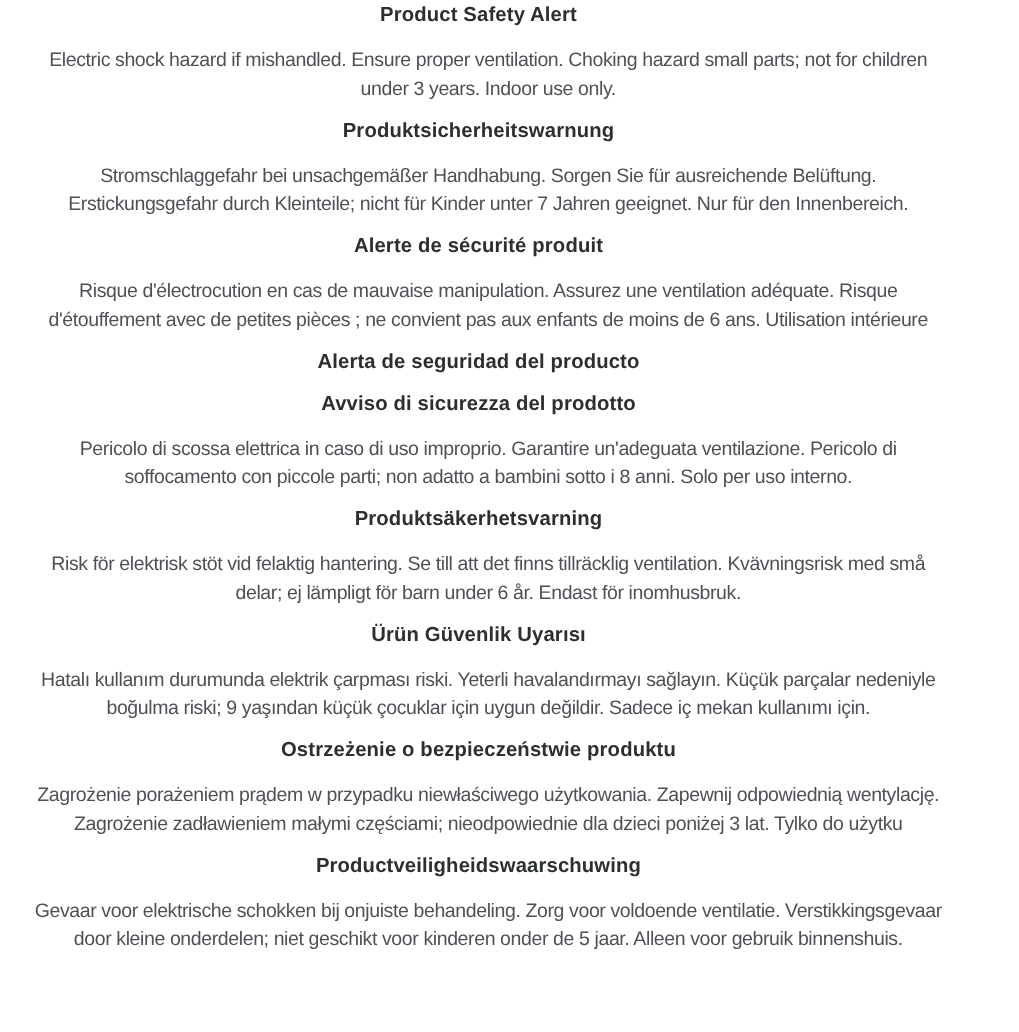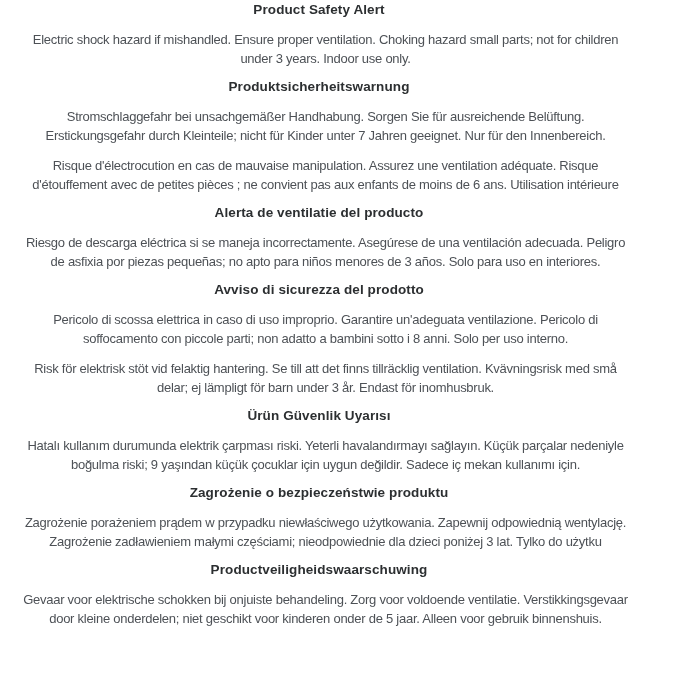--- a/index.html
+++ b/index.html
@@ -47,44 +47,45 @@
     <h2 class="section-title">Product Safety Alert</h2>
     <p class="section-body">Electric shock hazard if mishandled. Ensure proper ventilation. Choking hazard small parts; not for children under 3 years. Indoor use only.</p>
   </section>
 
   <section class="safety-section">
     <h2 class="section-title">Produktsicherheitswarnung</h2>
     <p class="section-body">Stromschlaggefahr bei unsachgemäßer Handhabung. Sorgen Sie für ausreichende Belüftung. Erstickungsgefahr durch Kleinteile; nicht für Kinder unter 7 Jahren geeignet. Nur für den Innenbereich.</p>
   </section>
 
   <section class="safety-section">
+    <h2 class="section-title">Alerte de sécurité produit</h2>
     <p class="section-body">Risque d'électrocution en cas de mauvaise manipulation. Assurez une ventilation adéquate. Risque d'étouffement avec de petites pièces ; ne convient pas aux enfants de moins de 6 ans. Utilisation intérieure uniquement.</p>
   </section>
 
   <section class="safety-section">
-    <h2 class="section-title">Alerta de ventilatie del producto</h2>
-    <p class="section-body">Riesgo de descarga eléctrica si se maneja incorrectamente. Asegúrese de una ventilación adecuada. Peligro de asfixia por piezas pequeñas; no apto para niños menores de 3 años. Solo para uso en interiores.</p>
+    <h2 class="section-title">Alerta de seguridad del producto</h2>
   </section>
 
   <section class="safety-section">
     <h2 class="section-title">Avviso di sicurezza del prodotto</h2>
     <p class="section-body">Pericolo di scossa elettrica in caso di uso improprio. Garantire un'adeguata ventilazione. Pericolo di soffocamento con piccole parti; non adatto a bambini sotto i 8 anni. Solo per uso interno.</p>
   </section>
 
   <section class="safety-section">
-    <p class="section-body">Risk för elektrisk stöt vid felaktig hantering. Se till att det finns tillräcklig ventilation. Kvävningsrisk med små delar; ej lämpligt för barn under 3 år. Endast för inomhusbruk.</p>
+    <h2 class="section-title">Produktsäkerhetsvarning</h2>
+    <p class="section-body">Risk för elektrisk stöt vid felaktig hantering. Se till att det finns tillräcklig ventilation. Kvävningsrisk med små delar; ej lämpligt för barn under 6 år. Endast för inomhusbruk.</p>
   </section>
 
   <section class="safety-section">
     <h2 class="section-title">Ürün Güvenlik Uyarısı</h2>
     <p class="section-body">Hatalı kullanım durumunda elektrik çarpması riski. Yeterli havalandırmayı sağlayın. Küçük parçalar nedeniyle boğulma riski; 9 yaşından küçük çocuklar için uygun değildir. Sadece iç mekan kullanımı için.</p>
   </section>
 
   <section class="safety-section">
-    <h2 class="section-title">Zagrożenie o bezpieczeństwie produktu</h2>
+    <h2 class="section-title">Ostrzeżenie o bezpieczeństwie produktu</h2>
     <p class="section-body">Zagrożenie porażeniem prądem w przypadku niewłaściwego użytkowania. Zapewnij odpowiednią wentylację. Zagrożenie zadławieniem małymi częściami; nieodpowiednie dla dzieci poniżej 3 lat. Tylko do użytku wewnętrznego.</p>
   </section>
 
   <section class="safety-section">
     <h2 class="section-title">Productveiligheidswaarschuwing</h2>
     <p class="section-body">Gevaar voor elektrische schokken bij onjuiste behandeling. Zorg voor voldoende ventilatie. Verstikkingsgevaar door kleine onderdelen; niet geschikt voor kinderen onder de 5 jaar. Alleen voor gebruik binnenshuis.</p>
   </section>
 
 </div>
 

